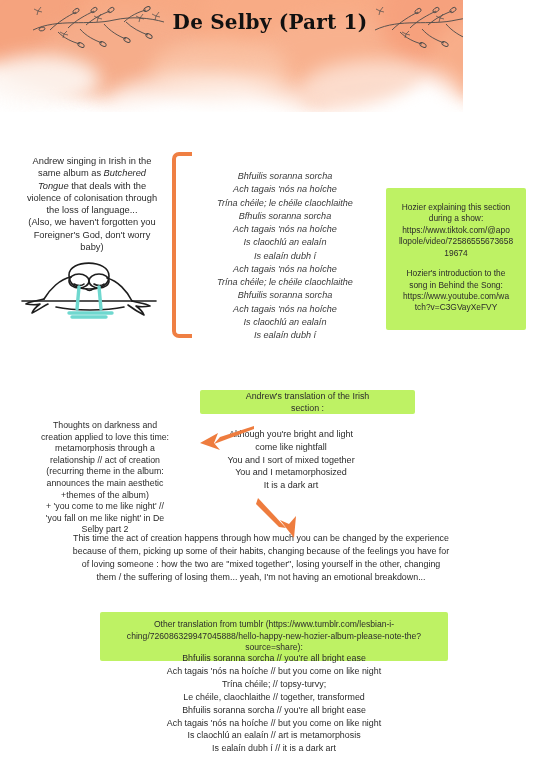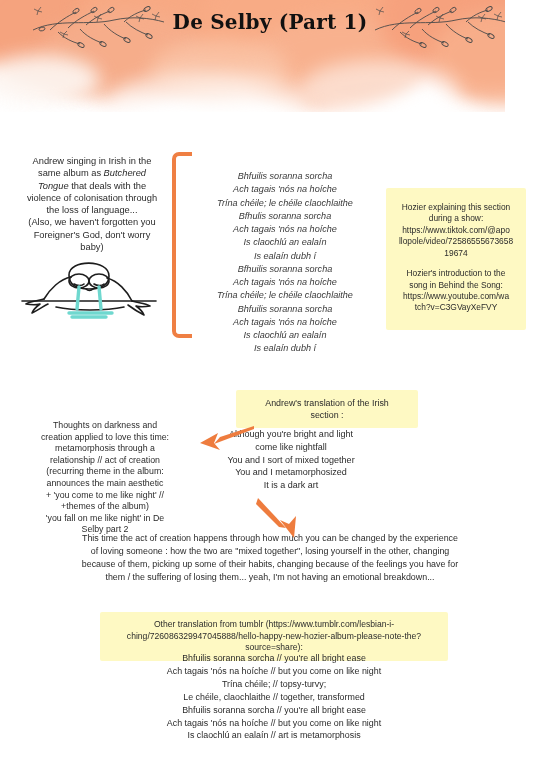--- a/index.html
+++ b/index.html
@@ -7,21 +7,21 @@
     width:540px;height:764px;
     background:#ffffff;
     font-family:"Liberation Sans", sans-serif;
     color:#2b2b2b;
     position:relative;
     overflow:hidden;
   }
 
   
   #header{
-    position:absolute;left:0;top:0;width:505px;height:112px;
+    position:absolute;left:0;top:0;width:463px;height:112px;
     overflow:hidden;
   }
   .blob{position:absolute;border-radius:50%;filter:blur(9px);}
   #page-title{
     position:absolute;left:0;top:10px;width:540px;
     text-align:center;
     font-family:"DejaVu Serif", serif;
     font-weight:bold;
     font-size:20px;
     letter-spacing:.2px;
@@ -46,43 +46,43 @@
     border-bottom:4px solid #ef7f43;
     border-radius:7px 0 0 7px;
   }
   #irish-lyrics{
     left:192px;top:153px;width:186px;
     font-size:9.1px;font-style:italic;line-height:1.46;color:#3a3a3a;margin-top:17px;
   }
 
   
   .card{
-    position:absolute;background:#fef9c3;border-radius:2px;
+    position:absolute;background:#bef264;border-radius:2px;
     text-align:center;line-height:1.36;
   }
   #hozier-links{
     left:386px;top:188px;width:140px;padding:14px 6px 16px 6px;
     font-size:8.4px;box-sizing:border-box;
   }
   #hozier-links .gap{display:block;height:9px;}
 
   #translation-header{
-    left:200px;top:390px;width:182px;padding:7px 8px;
-    font-size:8.9px;box-sizing:border-box;margin-left:36px;
+    left:200px;top:390px;width:215px;padding:0 8px;
+    font-size:8.9px;box-sizing:border-box;
   }
 
   #tumblr-header{
     left:100px;top:612px;width:348px;padding:7px 24px;
     font-size:8.6px;box-sizing:border-box;
   }
 
   
   #thoughts{left:14px;top:372px;width:182px;font-size:8.8px;margin-top:48px;}
   #andrew-translation{left:196px;top:428px;width:190px;font-size:9px;line-height:1.42;}
-  #creation-para{left:10px;top:532px;width:520px;font-size:8.9px;line-height:1.46;}
+  #creation-para{left:1px;top:532px;width:520px;font-size:8.9px;line-height:1.46;}
   #tumblr-lyrics{left:104px;top:652px;width:340px;font-size:8.9px;line-height:1.45;}
 
   
   .arrow{position:absolute;z-index:4;}
 </style>
 </head>
 <body>
 
 <div id="header">
 
@@ -197,21 +197,20 @@
 
 <div id="irish-bracket"></div>
 <div class="tblock" id="irish-lyrics">
     <div>Bhfuilis soranna sorcha</div>
     <div>Ach tagais 'nós na hoíche</div>
     <div>Trína chéile; le chéile claochlaithe</div>
     <div>Bfhulis soranna sorcha</div>
     <div>Ach tagais 'nós na hoíche</div>
     <div>Is claochlú an ealaín</div>
     <div>Is ealaín dubh í</div>
-    <div>Bfhuilis soranna sorcha</div>
     <div>Ach tagais 'nós na hoíche</div>
     <div>Trína chéile; le chéile claochlaithe</div>
     <div>Bhfuilis soranna sorcha</div>
     <div>Ach tagais 'nós na hoíche</div>
     <div>Is claochlú an ealaín</div>
     <div>Is ealaín dubh í</div>
   </div>
 
 <div class="card" id="hozier-links">
     <div>Hozier explaining this section</div>
@@ -226,22 +225,22 @@
     <div>tch?v=C3GVayXeFVY</div>
   </div>
 
 <div class="tblock" id="thoughts">
     <div>Thoughts on darkness and</div>
     <div>creation applied to love this time:</div>
     <div>metamorphosis through a</div>
     <div>relationship // act of creation</div>
     <div>(recurring theme in the album:</div>
     <div>announces the main aesthetic</div>
+    <div>+themes of the album)</div>
     <div>+ 'you come to me like night' //</div>
-    <div>+themes of the album)</div>
     <div>'you fall on me like night' in De</div>
     <div>Selby part 2</div>
   </div>
 
 <svg class="arrow" style="left:196px;top:424px;" width="60" height="34" viewBox="0 0 60 34">
   <g fill="#ee7c3e">
     <path d="M58 5 L18 20 L24 13 L58 2 Z"></path>
     <path d="M22 9 L4 19 L24 26 L18 19 Z"></path>
   </g>
 </svg>
@@ -261,32 +260,33 @@
 
 <svg class="arrow" style="left:256px;top:496px;" width="46" height="44" viewBox="0 0 46 44">
   <g fill="#ee7c3e">
     <path d="M2 2 L30 32 L23 31 L0 8 Z"></path>
     <path d="M24 24 L38 42 L40 20 L33 28 Z"></path>
   </g>
 </svg>
 
 <div class="tblock" id="creation-para">
     <div>This time the act of creation happens through how much you can be changed by the experience</div>
+    <div>because of them, picking up some of their habits, changing because of the feelings you have for</div>
     <div>of loving someone : how the two are "mixed together", losing yourself in the other, changing</div>
-    <div>because of them, picking up some of their habits, changing because of the feelings you have for</div>
     <div>them / the suffering of losing them... yeah, I'm not having an emotional breakdown...</div>
   </div>
 
 <div class="card" id="tumblr-header">
   <span style="display: block;">Other translation from tumblr (https://www.tumblr.com/lesbian-i-</span>
   <span style="display: block;">ching/726086329947045888/hello-happy-new-hozier-album-please-note-the?</span>
   <span style="display: block;">source=share):</span>
 </div>
 
 <div class="tblock" id="tumblr-lyrics">
     <div>Bhfuilis soranna sorcha // you're all bright ease</div>
     <div>Ach tagais 'nós na hoíche // but you come on like night</div>
     <div>Trína chéile; // topsy-turvy;</div>
     <div>Le chéile, claochlaithe // together, transformed</div>
     <div>Bhfuilis soranna sorcha // you're all bright ease</div>
     <div>Ach tagais 'nós na hoíche // but you come on like night</div>
     <div>Is claochlú an ealaín // art is metamorphosis</div>
+    <div>Is ealaín dubh í // it is a dark art</div>
   </div>
 
 </body></html>

